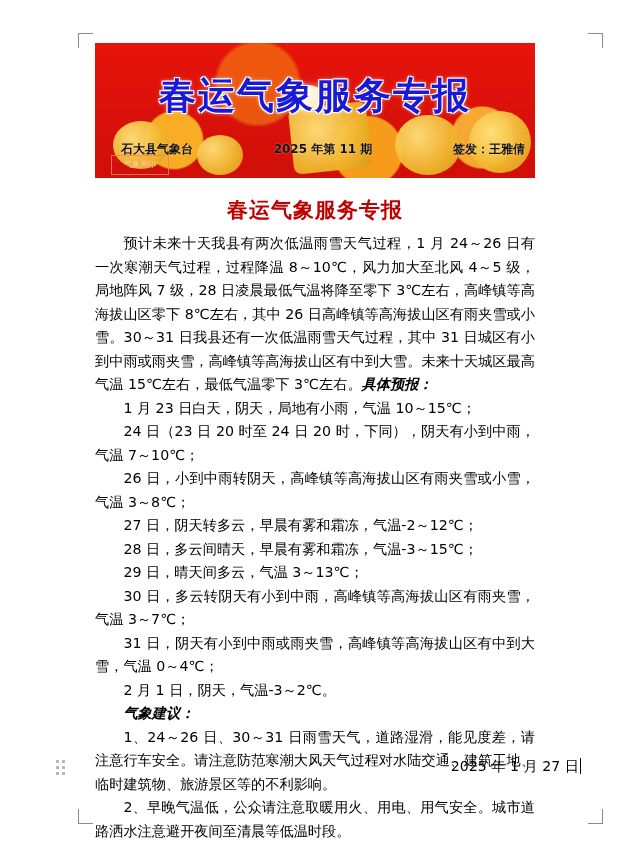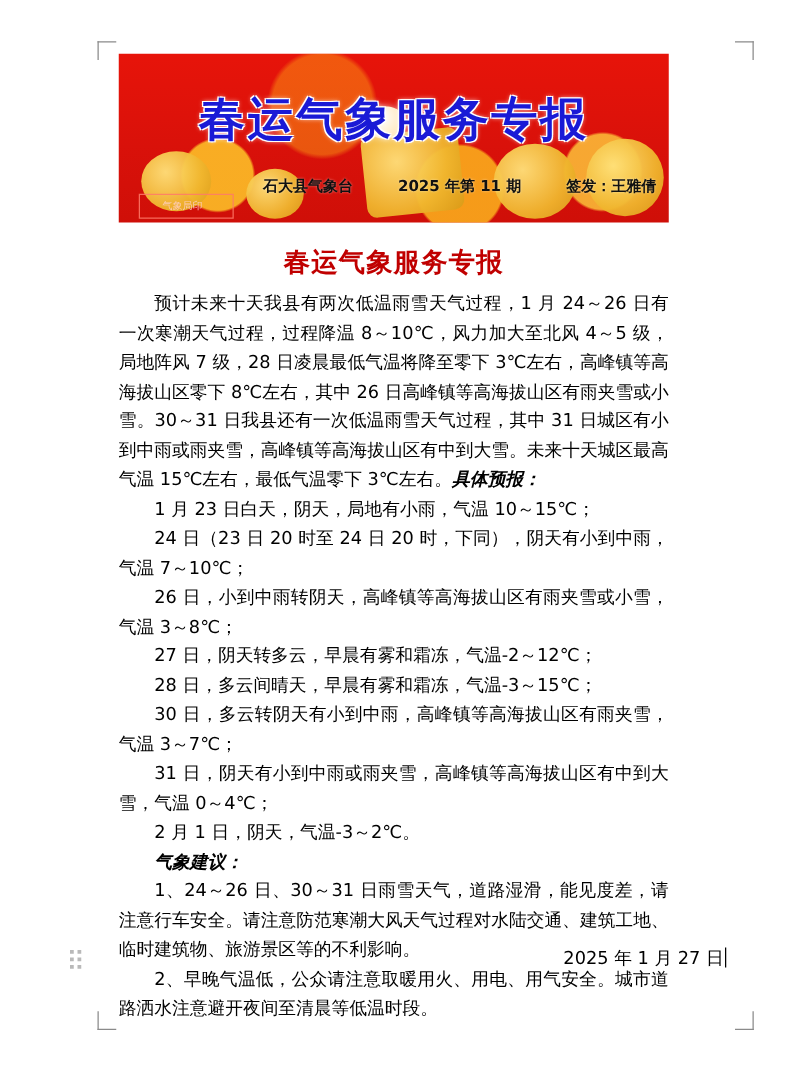--- a/index.html
+++ b/index.html
@@ -90,44 +90,43 @@
       -1px 1px 0 #ffffff, 1px 1px 0 #ffffff,
       0 0 4px rgba(255,255,255,.9);
     white-space: nowrap;
   }
   .banner-row {
     position: absolute;
     left: 26px;
     right: 10px;
     top: 98px;
     display: flex;
-    justify-content: flex-end;
+    justify-content: space-between;
     align-items: center;
     font-family: "DejaVu Sans", "Liberation Sans", sans-serif;
     font-weight: bold;
     font-size: 12px;
     color: #111111;
     white-space: nowrap;
-    gap: 36px;
   }
   .banner-row span { text-shadow: 0 0 2px rgba(255,255,255,.5); }
   .banner-row .mid { flex: 0 0 auto; }
   .stamp {
     position: absolute;
     left: 16px;
     top: 112px;
     width: 56px;
     height: 18px;
     border: 1px solid #ff7b6a;
     color: #ffd0c8;
     font-size: 8px;
     font-family: "DejaVu Sans", "Liberation Sans", sans-serif;
     line-height: 18px;
+    text-align: center;
     opacity: .85;
-    padding-left: 18px;
   }
 
   
   #doc-title {
     position: absolute;
     left: 95px;
     width: 440px;
     top: 196px;
     text-align: center;
     font-family: "DejaVu Sans", "Liberation Sans", sans-serif;
@@ -220,20 +219,21 @@
 
   <div id="doc-title">春运气象服务专报</div>
 
   <div id="body-text">
       <p>预计未来十天我县有两次低温雨雪天气过程，1 月 24～26 日有一次寒潮天气过程，过程降温 8～10℃，风力加大至北风 4～5 级，局地阵风 7 级，28 日凌晨最低气温将降至零下 3℃左右，高峰镇等高海拔山区零下 8℃左右，其中 26 日高峰镇等高海拔山区有雨夹雪或小雪。30～31 日我县还有一次低温雨雪天气过程，其中 31 日城区有小到中雨或雨夹雪，高峰镇等高海拔山区有中到大雪。未来十天城区最高气温 15℃左右，最低气温零下 3℃左右。<span class="b">具体预报：</span></p>
       <p>1 月 23 日白天，阴天，局地有小雨，气温 10～15℃；</p>
       <p>24 日（23 日 20 时至 24 日 20 时，下同），阴天有小到中雨，气温 7～10℃；</p>
       <p>26 日，小到中雨转阴天，高峰镇等高海拔山区有雨夹雪或小雪，气温 3～8℃；</p>
       <p>27 日，阴天转多云，早晨有雾和霜冻，气温-2～12℃；</p>
       <p>28 日，多云间晴天，早晨有雾和霜冻，气温-3～15℃；</p>
+      <p>29 日，晴天间多云，气温 3～13℃；</p>
       <p>30 日，多云转阴天有小到中雨，高峰镇等高海拔山区有雨夹雪，气温 3～7℃；</p>
       <p>31 日，阴天有小到中雨或雨夹雪，高峰镇等高海拔山区有中到大雪，气温 0～4℃；</p>
       <p>2 月 1 日，阴天，气温-3～2℃。</p>
       <p><span class="b">气象建议：</span></p>
       <p>1、24～26 日、30～31 日雨雪天气，道路湿滑，能见度差，请注意行车安全。请注意防范寒潮大风天气过程对水陆交通、建筑工地、临时建筑物、旅游景区等的不利影响。</p>
       <p>2、早晚气温低，公众请注意取暖用火、用电、用气安全。城市道路洒水注意避开夜间至清晨等低温时段。</p>
     </div>
 
   <div id="date-line">
     <span>2025 年 1 月 27 日</span><span id="caret"></span>

